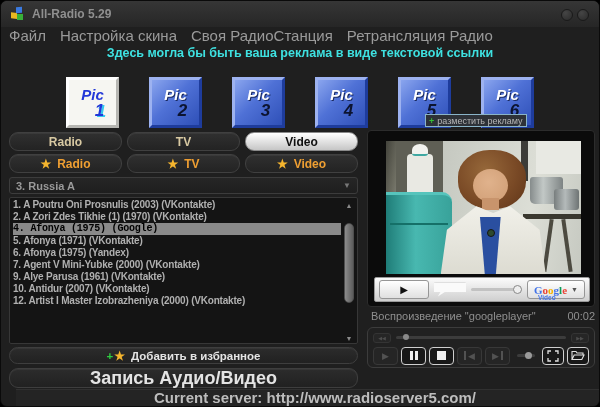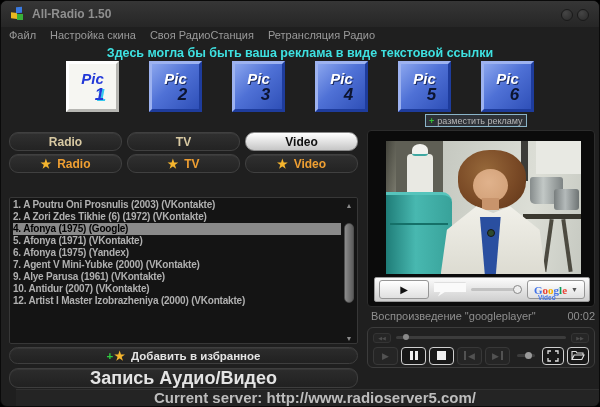--- a/index.html
+++ b/index.html
@@ -15,31 +15,31 @@
   .app-logo { width:16px; height:16px; margin:0 6px 0 9px; }
   .title-text { color:#8f8f8f; font-size:12px; font-weight:600; }
   .win-btns { position:absolute; right:10px; top:8px; display:flex; gap:4px; }
   .win-circle { width:12px; height:12px; border-radius:50%;
                 background:radial-gradient(circle at 35% 30%, #454545, #2a2a2a);
                 border:1px solid #1a1a1a; }
 
   
   .menubar { position:absolute; left:0; top:26px; width:100%; height:16px;
              display:flex; align-items:center; }
-  .menu-item { color:#9a9a9a; font-size:11px; margin-left:9px; cursor:default; }
+  .menu-item { color:#9a9a9a; font-size:15px; margin-left:9px; cursor:default; }
   .menu-item:first-child { margin-left:8px; }
   .menu-item + .menu-item { margin-left:14px; }
 
   
   .ad-line { position:absolute; left:0; top:42px; width:100%; height:16px;
              text-align:center; }
   .ad-line span { color:#3ee1e1; font-size:12.5px; font-weight:bold; }
 
   
-  .banners { position:absolute; left:0; top:60px; width:100%; height:51px;
+  .banners { position:absolute; left:0; top:76px; width:100%; height:51px;
              display:flex; justify-content:center; gap:30px; }
   .banner { width:53px; height:51px; display:flex; flex-direction:column;
             align-items:center; justify-content:center;
             background:linear-gradient(135deg,#8aa5ee 0%,#4f71d6 45%,#2f50b8 100%);
             border:3px solid; border-color:#9db2f0 #1e3c9c #1e3c9c #9db2f0; }
   .banner .pic { font-style:italic; font-weight:bold; font-size:15px; color:#fff;
                  text-shadow:1px 1px 0 #1a2a60; line-height:15px; }
   .banner .num { font-style:italic; font-weight:bold; font-size:17px; color:#0c1430;
                  margin-left:14px; line-height:17px; }
   .banner.first { background:#f6f6f2; border-color:#ffffff #b6b6b2 #b6b6b2 #ffffff; }
@@ -65,21 +65,21 @@
               background:linear-gradient(#262626,#1e1e1e); border:1px solid #3c3c3c;
               border-radius:3px; display:flex; align-items:center; padding:0 6px;
               color:#9a9a9a; font-weight:bold; font-size:11px; }
   .dropdown .caret { margin-left:auto; color:#777; font-size:8px; }
 
   .listbox { position:absolute; left:8px; top:196px; width:349px; height:147px;
              background:#141414; border:1px solid #373737; border-radius:2px;
              padding:1px 16px 1px 3px; overflow:hidden; }
   .lrow { font-size:10px; font-weight:bold; color:#b0b0b0; line-height:12px;
           white-space:nowrap; letter-spacing:-0.2px; }
-  .lrow.selected { background:#8a8a8a; color:#000; }
+  .lrow.selected { background:#8a8a8a; color:#000;font-family:Liberation Mono, monospace; }
 
   .vscroll { position:absolute; right:2px; top:2px; width:12px; height:143px; }
   .sc-arrow { position:absolute; left:0; width:12px; text-align:center;
               color:#8a8a8a; font-size:7px; line-height:8px; }
   .sc-up { top:2px; } .sc-down { bottom:0; }
   .sc-thumb { position:absolute; left:1px; top:23px; width:10px; height:80px;
               border-radius:5px; border:1px solid #4e4e4e;
               background:linear-gradient(90deg,#8c8c8c,#5c5c5c); }
 
   .wide-btn { position:absolute; left:8px; width:349px; border-radius:9px;
@@ -193,21 +193,21 @@
 <body>
 
 <div id="window">
 
   <div class="titlebar">
     <svg class="app-logo" viewBox="0 0 16 16">
       <rect x="1" y="6" width="6" height="6" fill="#e8b820" transform="skewY(8)"></rect>
       <rect x="6" y="2" width="6" height="6" fill="#3a7ae0" transform="skewY(-6)"></rect>
       <rect x="7" y="8" width="6" height="6" fill="#38b038"></rect>
     </svg>
-    <span class="title-text">All-Radio 1.50</span>
+    <span class="title-text">All-Radio 5.29</span>
     <div class="win-btns">
       <div class="win-circle"></div>
       <div class="win-circle"></div>
     </div>
   </div>
 
   <div class="menubar">
     <span class="menu-item">Файл</span>
     <span class="menu-item">Настройка скина</span>
     <span class="menu-item">Своя РадиоСтанция</span>
@@ -270,24 +270,28 @@
     <div class="tab fav-tab">
       <span class="star">★</span>
       <span>TV</span>
     </div>
     <div class="tab fav-tab">
       <span class="star">★</span>
       <span>Video</span>
     </div>
   </div>
 
+  <div class="dropdown">
+    <span>3. Russia A</span>
+    <span class="caret">▼</span>
+  </div>
 
   <div class="listbox">
     <div class="lrow">1. A Poutru Oni Prosnulis (2003) (VKontakte)</div>
-    <div class="lrow">2. A Zori Zdes Tikhie (6) (1972) (VKontakte)</div>
+    <div class="lrow">2. A Zori Zdes Tikhie (1) (1970) (VKontakte)</div>
     <div class="lrow selected">4. Afonya (1975) (Google)</div>
     <div class="lrow">5. Afonya (1971) (VKontakte)</div>
     <div class="lrow">6. Afonya (1975) (Yandex)</div>
     <div class="lrow">7. Agent V Mini-Yubke (2000) (VKontakte)</div>
     <div class="lrow">9. Alye Parusa (1961) (VKontakte)</div>
     <div class="lrow">10. Antidur (2007) (VKontakte)</div>
     <div class="lrow">12. Artist I Master Izobrazheniya (2000) (VKontakte)</div>
     <div class="vscroll">
       <div class="sc-arrow sc-up">▲</div>
       <div class="sc-thumb"></div>

